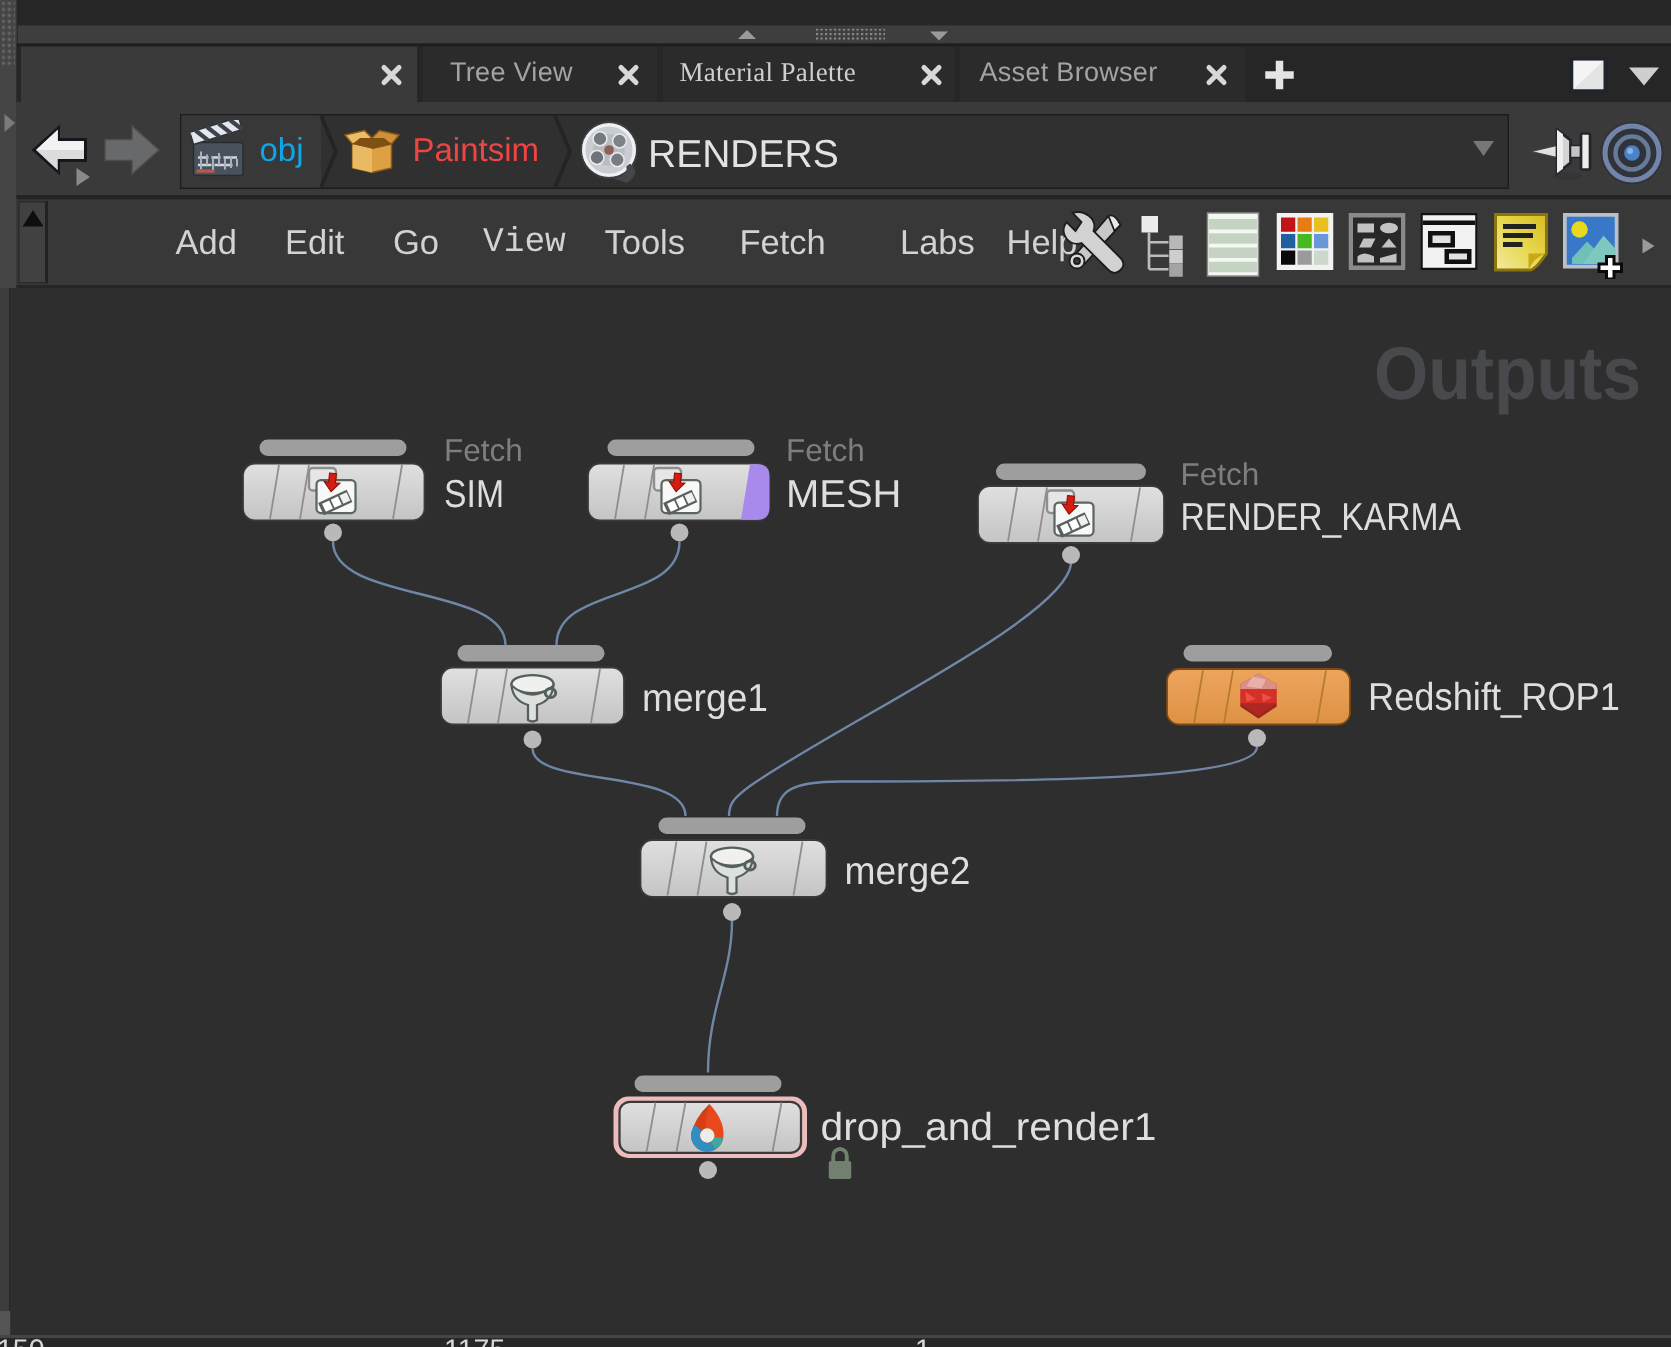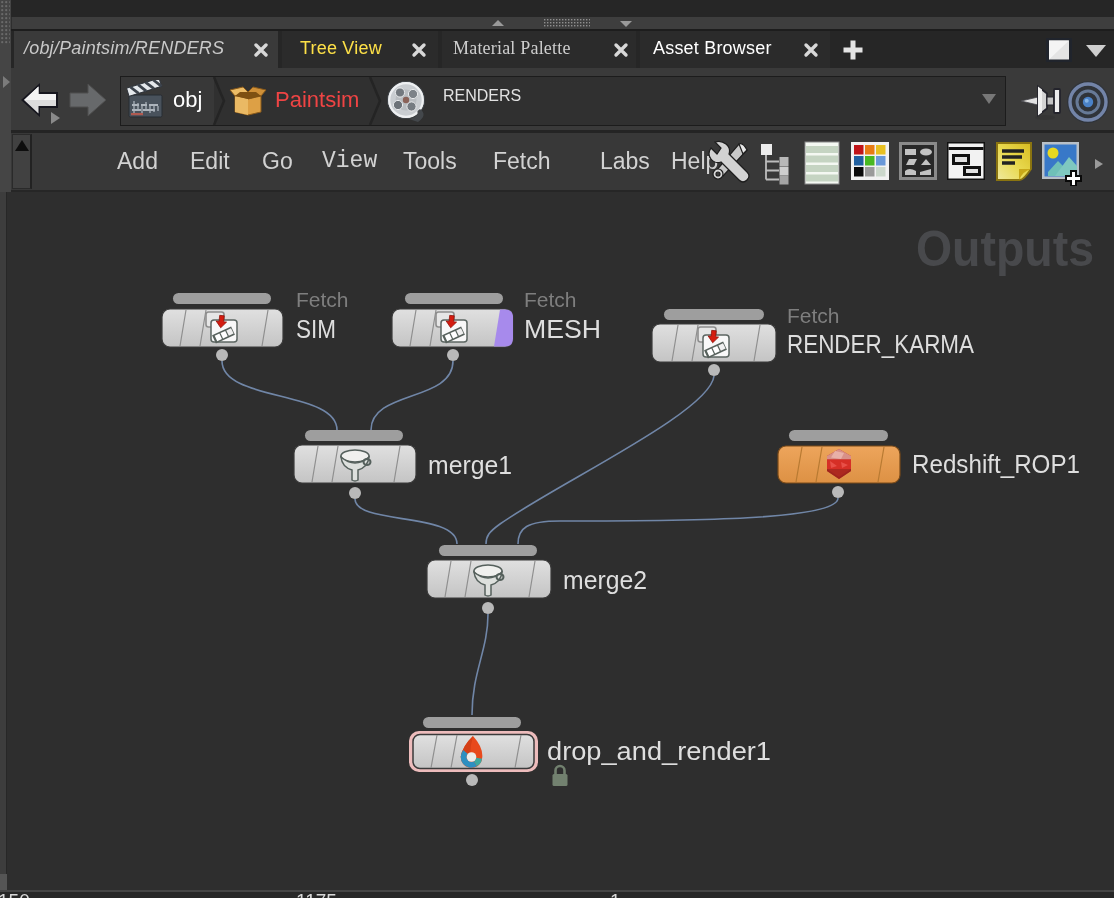--- a/index.html
+++ b/index.html
@@ -44,24 +44,23 @@
   </svg>
   <div class="abs" style="left:0;top:192px;width:6px;height:698px;background:#3d3d3d;"></div>
   <div class="abs" style="left:6px;top:192px;width:1px;height:698px;background:#272727;"></div>
   <div class="abs" style="left:0;top:874px;width:7px;height:16px;background:#555;"></div>
 
   <div class="abs" style="left:11px;top:31px;width:1103px;height:37px;background:#262626;"></div>
   <div class="abs" style="left:14px;top:31px;width:264px;height:37px;background:#3a3a3a;"></div>
   <div class="abs" style="left:282px;top:31px;width:156px;height:37px;background:#2b2b2b;"></div>
   <div class="abs" style="left:442px;top:31px;width:194px;height:37px;background:#2b2b2b;"></div>
   <div class="abs" style="left:640px;top:31px;width:190px;height:37px;background:#2b2b2b;"></div>
-  <div class="abs tabtxt" style="left:24px;top:38px;color:#c9c9c9;font-size:18px;font-style:italic;">/obj/Paintsim/RENDERS</div>
-  <div class="abs tabtxt" style="left:300px;top:38px;color:#fde047;font-size:18px;">Tree View</div>
+  <div class="abs tabtxt" style="left:300px;top:38px;color:#a3a3a3;font-size:18px;">Tree View</div>
   <div class="abs tabtxt" style="left:453px;top:38px;color:#cecece;font-size:18px;font-family:Liberation Serif, serif;">Material Palette</div>
-  <div class="abs tabtxt" style="left:653px;top:38px;color:#ffffff;font-size:18px;text-align:right;">Asset Browser</div>
+  <div class="abs tabtxt" style="left:653px;top:38px;color:#a3a3a3;font-size:18px;text-align:right;">Asset Browser</div>
   <svg class="abs" style="left:252px;top:41px" width="18" height="18">
       <use href="#xicon"></use>
     </svg>
   <svg class="abs" style="left:410px;top:41px" width="18" height="18">
       <use href="#xicon"></use>
     </svg>
   <svg class="abs" style="left:612px;top:41px" width="18" height="18">
       <use href="#xicon"></use>
     </svg>
   <svg class="abs" style="left:802px;top:41px" width="18" height="18">
@@ -92,23 +91,23 @@
     <path d="M40 22 L22 6 L22 15 L4 15 L4 29 L22 29 L22 38 Z" fill="#67696b" stroke="#4e4e4e" stroke-width="1"></path>
   </svg>
 
   <div class="abs" style="left:120px;top:76px;width:886px;height:50px;background:#303030;border:1px solid #1c1c1c;"></div>
   <div class="abs" style="left:121px;top:77px;width:93px;height:48px;background:#383838;"></div>
   <svg class="abs" style="left:120px;top:76px" width="886" height="50" viewBox="0 0 886 50">
     <path d="M94 1 L104 25 L94 49" stroke="#242424" stroke-width="2.5" fill="none"></path>
     <path d="M250 1 L260 25 L250 49" stroke="#242424" stroke-width="2.5" fill="none"></path>
     <path d="M862 18 L876 18 L869 28 Z" fill="#777"></path>
   </svg>
-  <div class="abs" style="left:173px;top:87px;color:#ffffff;font-size:22px;">obj</div>
+  <div class="abs" style="left:173px;top:87px;color:#0ea5e9;font-size:22px;">obj</div>
   <div class="abs" style="left:275px;top:87px;color:#ef4444;font-size:22px;">Paintsim</div>
-  <div class="abs" style="left:432px;top:87px;color:#e2e2e2;font-size:16px;margin-left:11px;">RENDERS</div>
+  <div class="abs" style="left:432px;top:87px;color:#e2e2e2;font-size:26px;">RENDERS</div>
 
   <svg class="abs" style="left:127px;top:80px" width="42" height="42" viewBox="0 0 42 42">
     <rect x="2" y="15" width="33" height="22" rx="1.5" fill="#49525c" stroke="#272c33" stroke-width="1"></rect>
     <g transform="rotate(-17 3 16)">
       <rect x="2" y="7.5" width="34" height="8.5" fill="#e4e8ec" stroke="#2d3239" stroke-width="1"></rect>
       <path d="M6 7.5 l6 8.5 M14 7.5 l6 8.5 M22 7.5 l6 8.5 M30 7.5 l6 8.5" stroke="#3c434c" stroke-width="2.8"></path>
     </g>
     <path d="M5 25 h7 m2 0 h6 m2 0 h9 M5 30 h9 m2 0 h12" stroke="#d0d6dc" stroke-width="1.7"></path>
     <path d="M7 21 v12 M11 23 v7 M15 25 v9 M19 22 v8 M23 26 v7 M27 24 v8 M31 26 v5" stroke="#aab2ba" stroke-width="1.3"></path>
     <rect x="4" y="33" width="12" height="2.2" fill="#b05a50"></rect>

